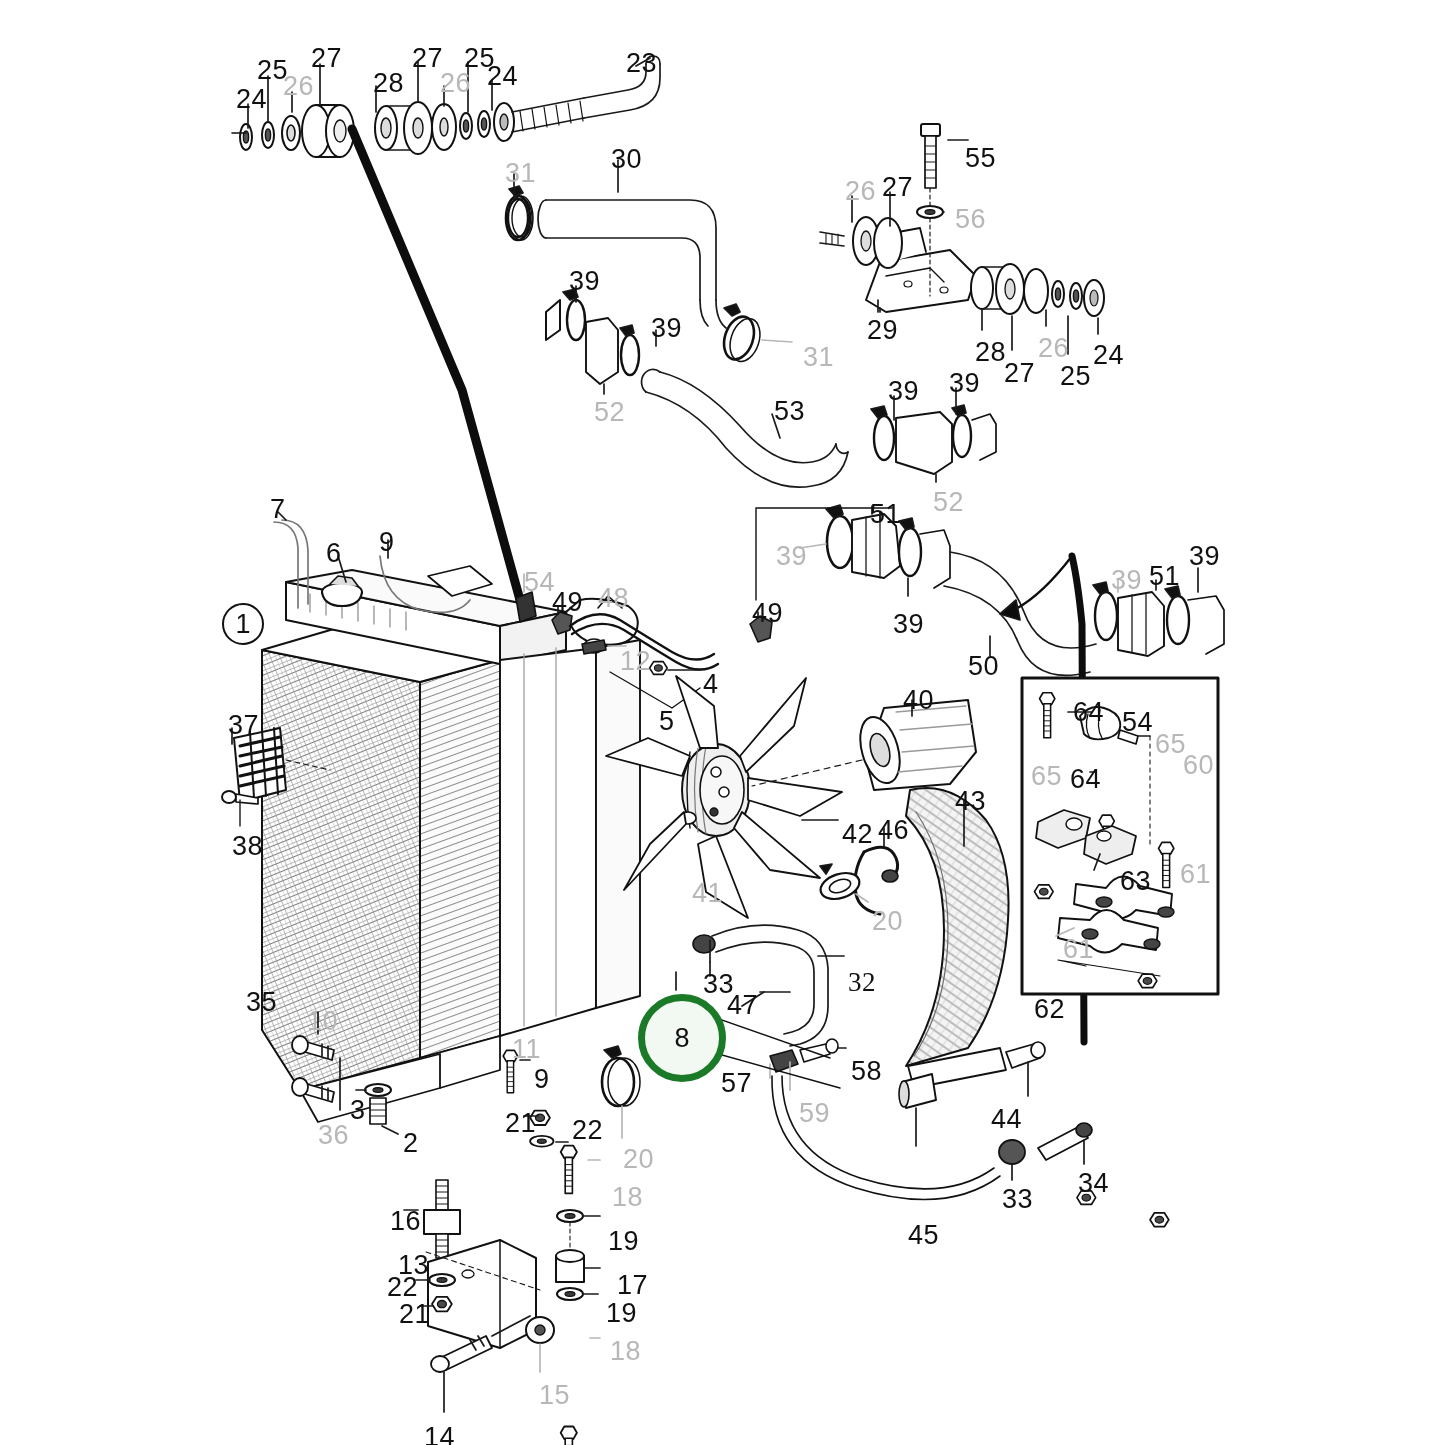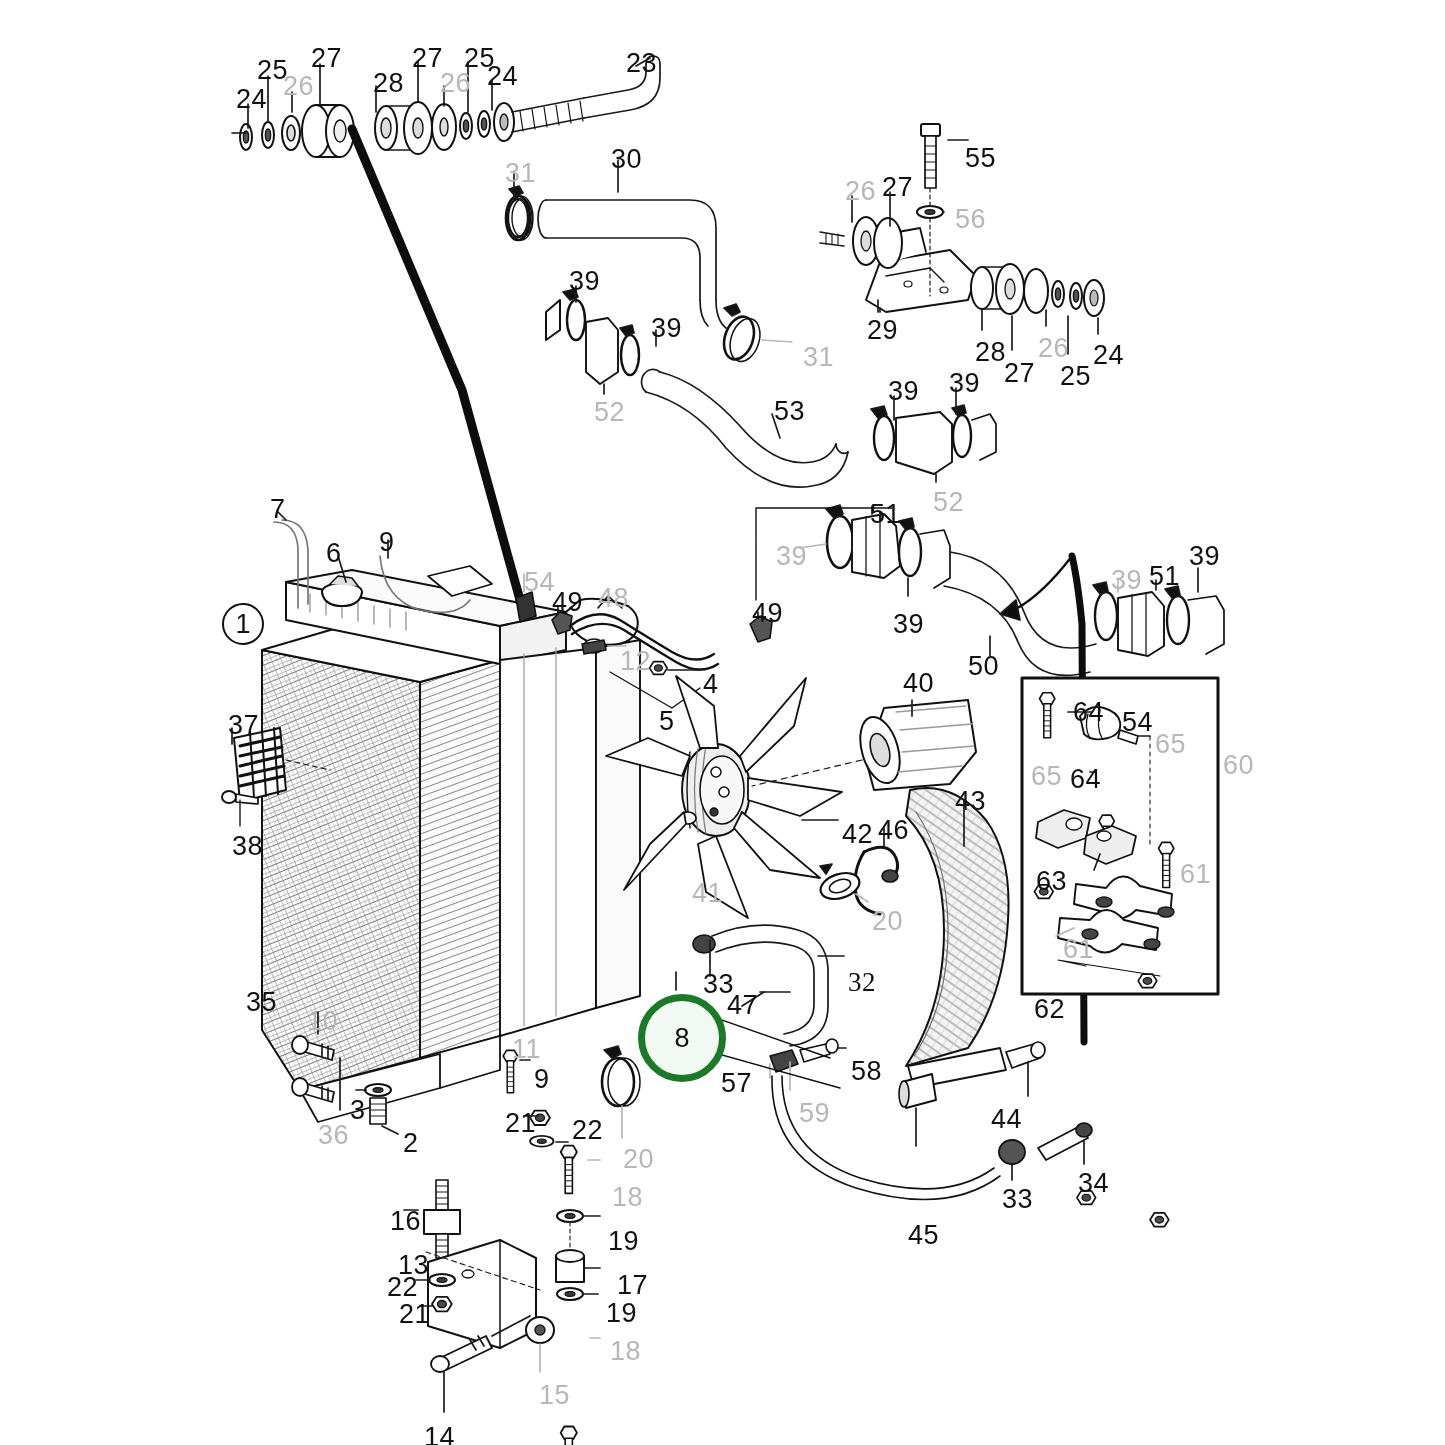--- a/index.html
+++ b/index.html
@@ -584,40 +584,40 @@
       <div class="lbl faint" style="left: 318px; top: 1122px;">36</div>
       <div class="lbl" style="left: 403px; top: 1130px;">2</div>
       <div class="lbl faint" style="left: 512px; top: 1036px;">11</div>
       <div class="lbl" style="left: 534px; top: 1066px;">9</div>
       <div class="lbl" style="left: 505px; top: 1110px;">21</div>
       <div class="lbl" style="left: 572px; top: 1117px;">22</div>
       <div class="lbl faint" style="left: 623px; top: 1146px;">20</div>
       <div class="lbl" style="left: 721px; top: 1070px;">57</div>
       <div class="lbl faint" style="left: 799px; top: 1100px;">59</div>
       <div class="lbl" style="left: 851px; top: 1058px;">58</div>
-      <div class="lbl" style="left: 903px; top: 670px;">40</div>
+      <div class="lbl" style="left: 903px; top: 687px;">40</div>
       <div class="lbl" style="left: 955px; top: 788px;">43</div>
       <div class="lbl" style="left: 842px; top: 821px;">42</div>
       <div class="lbl" style="left: 878px; top: 817px;">46</div>
       <div class="lbl faint" style="left: 692px; top: 880px;">41</div>
       <div class="lbl faint" style="left: 872px; top: 908px;">20</div>
       <div class="lbl" style="left: 703px; top: 971px;">33</div>
       <div class="lbl" style="left: 727px; top: 992px;">47</div>
       <div class="lbl" style="left: 848px; top: 969px; font-family: Liberation Serif, serif;">32</div>
       <div class="lbl" style="left: 991px; top: 1106px;">44</div>
       <div class="lbl" style="left: 908px; top: 1222px;">45</div>
       <div class="lbl" style="left: 1002px; top: 1186px;">33</div>
       <div class="lbl" style="left: 1078px; top: 1170px;">34</div>
       <div class="lbl" style="left: 1073px; top: 699px;">64</div>
       <div class="lbl" style="left: 1122px; top: 709px;">54</div>
       <div class="lbl faint" style="left: 1155px; top: 731px;">65</div>
       <div class="lbl faint" style="left: 1031px; top: 763px;">65</div>
       <div class="lbl" style="left: 1070px; top: 766px;">64</div>
-      <div class="lbl faint" style="left: 1183px; top: 752px; margin-left: 40px;">60</div>
-      <div class="lbl" style="left: 1036px; top: 868px;">63</div>
+      <div class="lbl faint" style="left: 1183px; top: 752px;">60</div>
+      <div class="lbl" style="left: 1120px; top: 868px;">63</div>
       <div class="lbl faint" style="left: 1180px; top: 861px;">61</div>
       <div class="lbl faint" style="left: 1063px; top: 936px;">61</div>
       <div class="lbl" style="left: 1034px; top: 960px; margin-top: 36px;">62</div>
       <div class="lbl" style="left: 390px; top: 1208px;">16</div>
       <div class="lbl" style="left: 398px; top: 1252px;">13</div>
       <div class="lbl" style="left: 387px; top: 1274px;">22</div>
       <div class="lbl" style="left: 399px; top: 1301px;">21</div>
       <div class="lbl" style="left: 424px; top: 1424px;">14</div>
       <div class="lbl faint" style="left: 539px; top: 1382px;">15</div>
       <div class="lbl faint" style="left: 612px; top: 1184px;">18</div>

